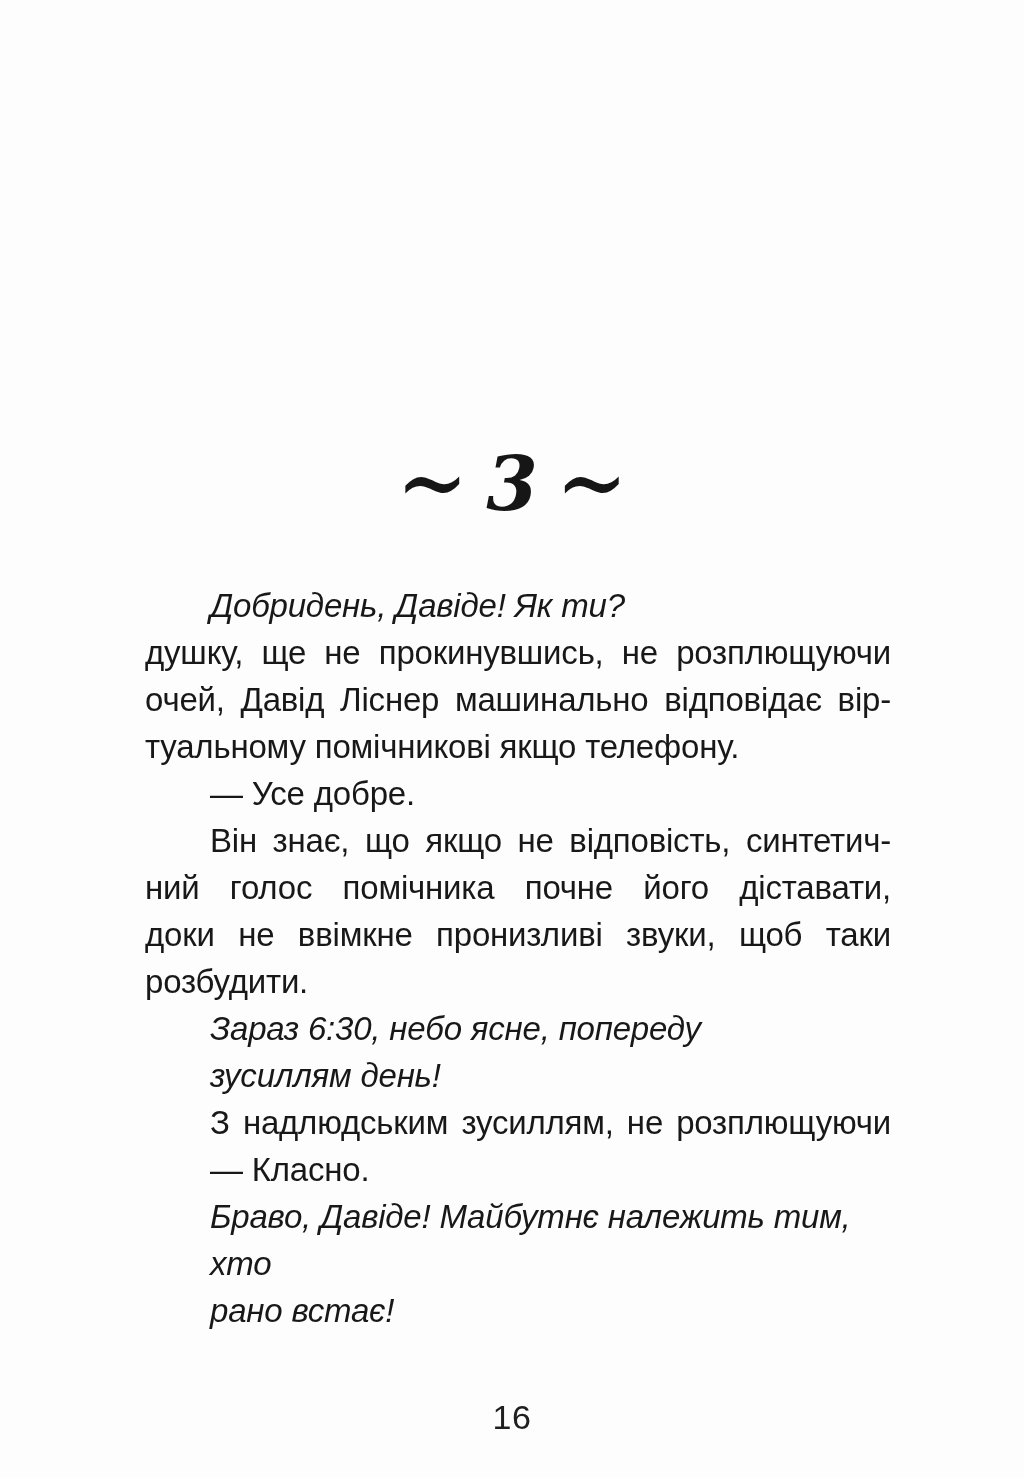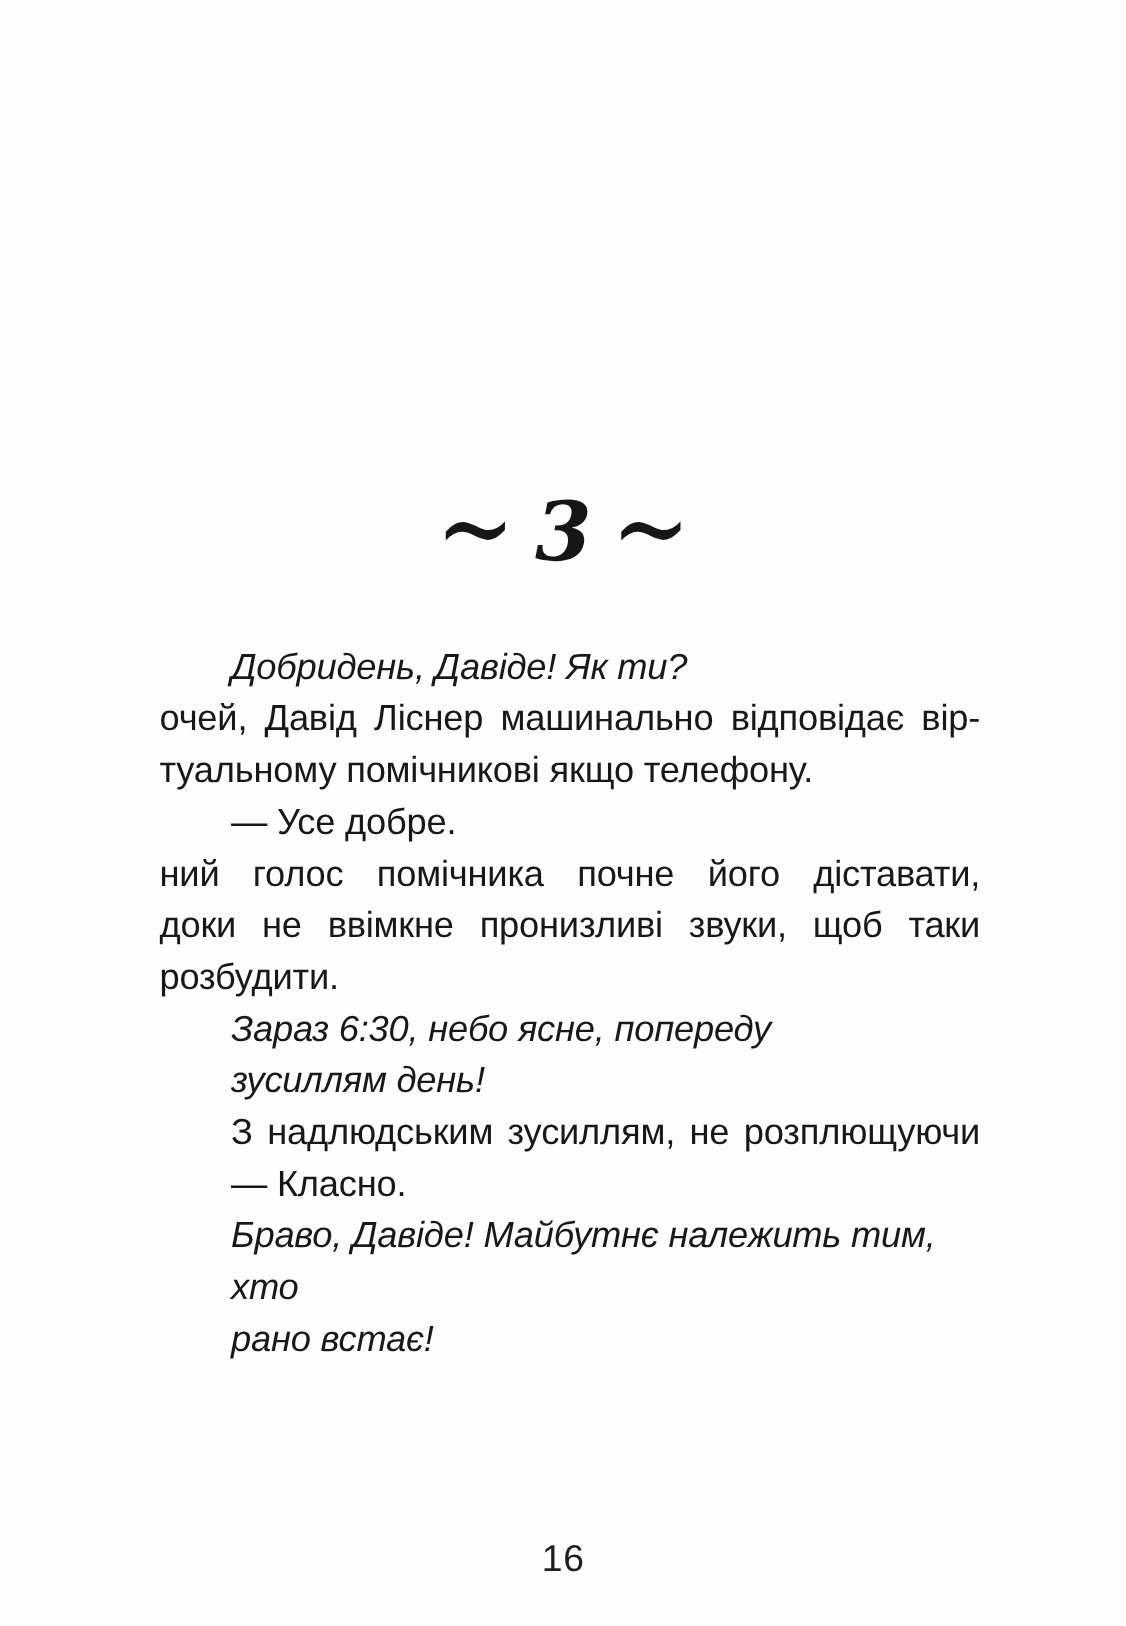--- a/index.html
+++ b/index.html
@@ -83,23 +83,25 @@
 <div class="page">
 
   <div class="chapter">
     <span class="tilde">~</span>
     <span class="chnum">3</span>
     <span class="tilde">~</span>
   </div>
 
   <div class="text">
     <div class="ln left ind it">Добридень, Давіде! Як ти?</div>
+    <div class="ln just">душку, ще не прокинувшись, не розплющуючи</div>
     <div class="ln just">очей, Давід Ліснер машинально відповідає вір-</div>
     <div class="ln left">туальному помічникові якщо телефону.</div>
     <div class="ln left ind">— Усе добре.</div>
+    <div class="ln just ind">Він знає, що якщо не відповість, синтетич-</div>
     <div class="ln just">ний голос помічника почне його діставати,</div>
     <div class="ln just">доки не ввімкне пронизливі звуки, щоб таки</div>
     <div class="ln left">розбудити.</div>
     <div class="ln left ind it">Зараз 6:30, небо ясне, попереду</div>
     <div class="ln left ind it">зусиллям день!</div>
     <div class="ln just ind">З надлюдським зусиллям, не розплющуючи</div>
     <div class="ln left ind">— Класно.</div>
     <div class="ln left ind it">Браво, Давіде! Майбутнє належить тим, хто</div>
     <div class="ln left ind it">рано встає!</div>
   </div>

